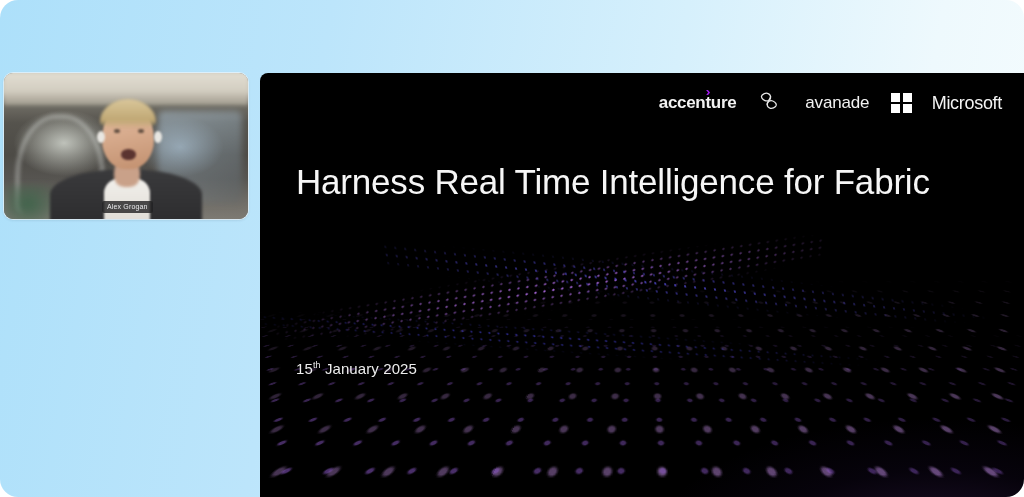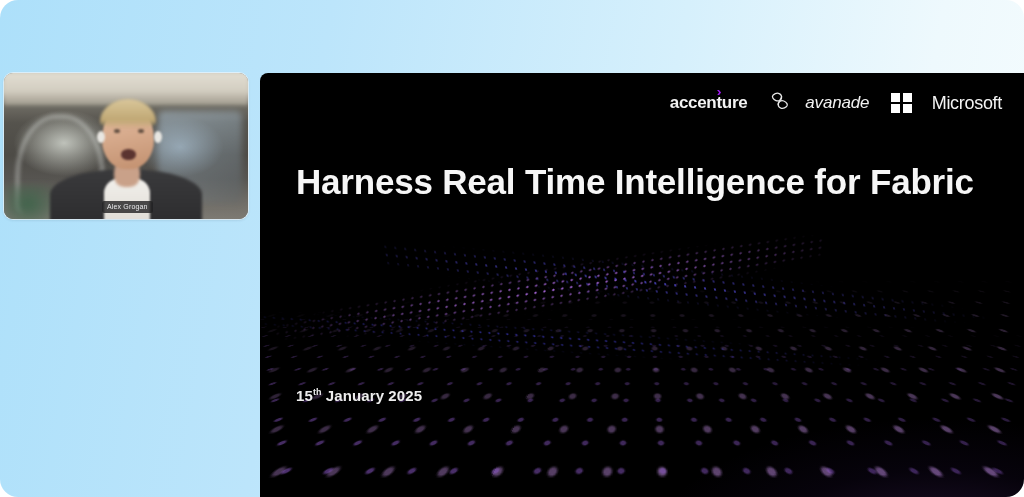--- a/index.html
+++ b/index.html
@@ -228,21 +228,21 @@
   #accenture-arrow-icon {
     position: absolute;
     right: 26px; top: -7px;
     color: #a019f0;
     font-size: 13px;
     font-weight: bold;
     line-height: 10px;
     transform: scaleX(1.15) rotate(-2deg);
   }
 
-  #logo-avanade { gap: 14px; font-style: italic; }
+  #logo-avanade { gap: 25px; }
   #avanade-wordmark {
     color: #f2f2f2;
     font-size: 17px;
     letter-spacing: -0.2px;
     line-height: 18px;
   }
 
   #logo-microsoft { gap: 20px; }
   #ms-squares-icon {
     display: grid;
@@ -259,34 +259,34 @@
   }
 
   
   #slide-title {
     position: absolute;
     left: 36px;
     top: 88px;
     width: 700px;
     color: #f6f6f6;
     font-size: 35px;
-    font-weight: 700;
+    font-weight: 400;
     line-height: 42px;
     letter-spacing: -0.2px;
     z-index: 4;
   }
   #slide-title .line { display: block; white-space: nowrap; }
 
   #slide-date {
     position: absolute;
     left: 36px;
-    top: 314px;
+    top: 287px;
     color: #ededed;
     font-size: 15px;
-    font-weight: 700;
+    font-weight: 400;
     letter-spacing: 0.1px;
     z-index: 4;
   }
   #slide-date sup { font-size: 9px; vertical-align: super; }
 </style>
 </head>
 <body>
 
 <div id="stage">
 

